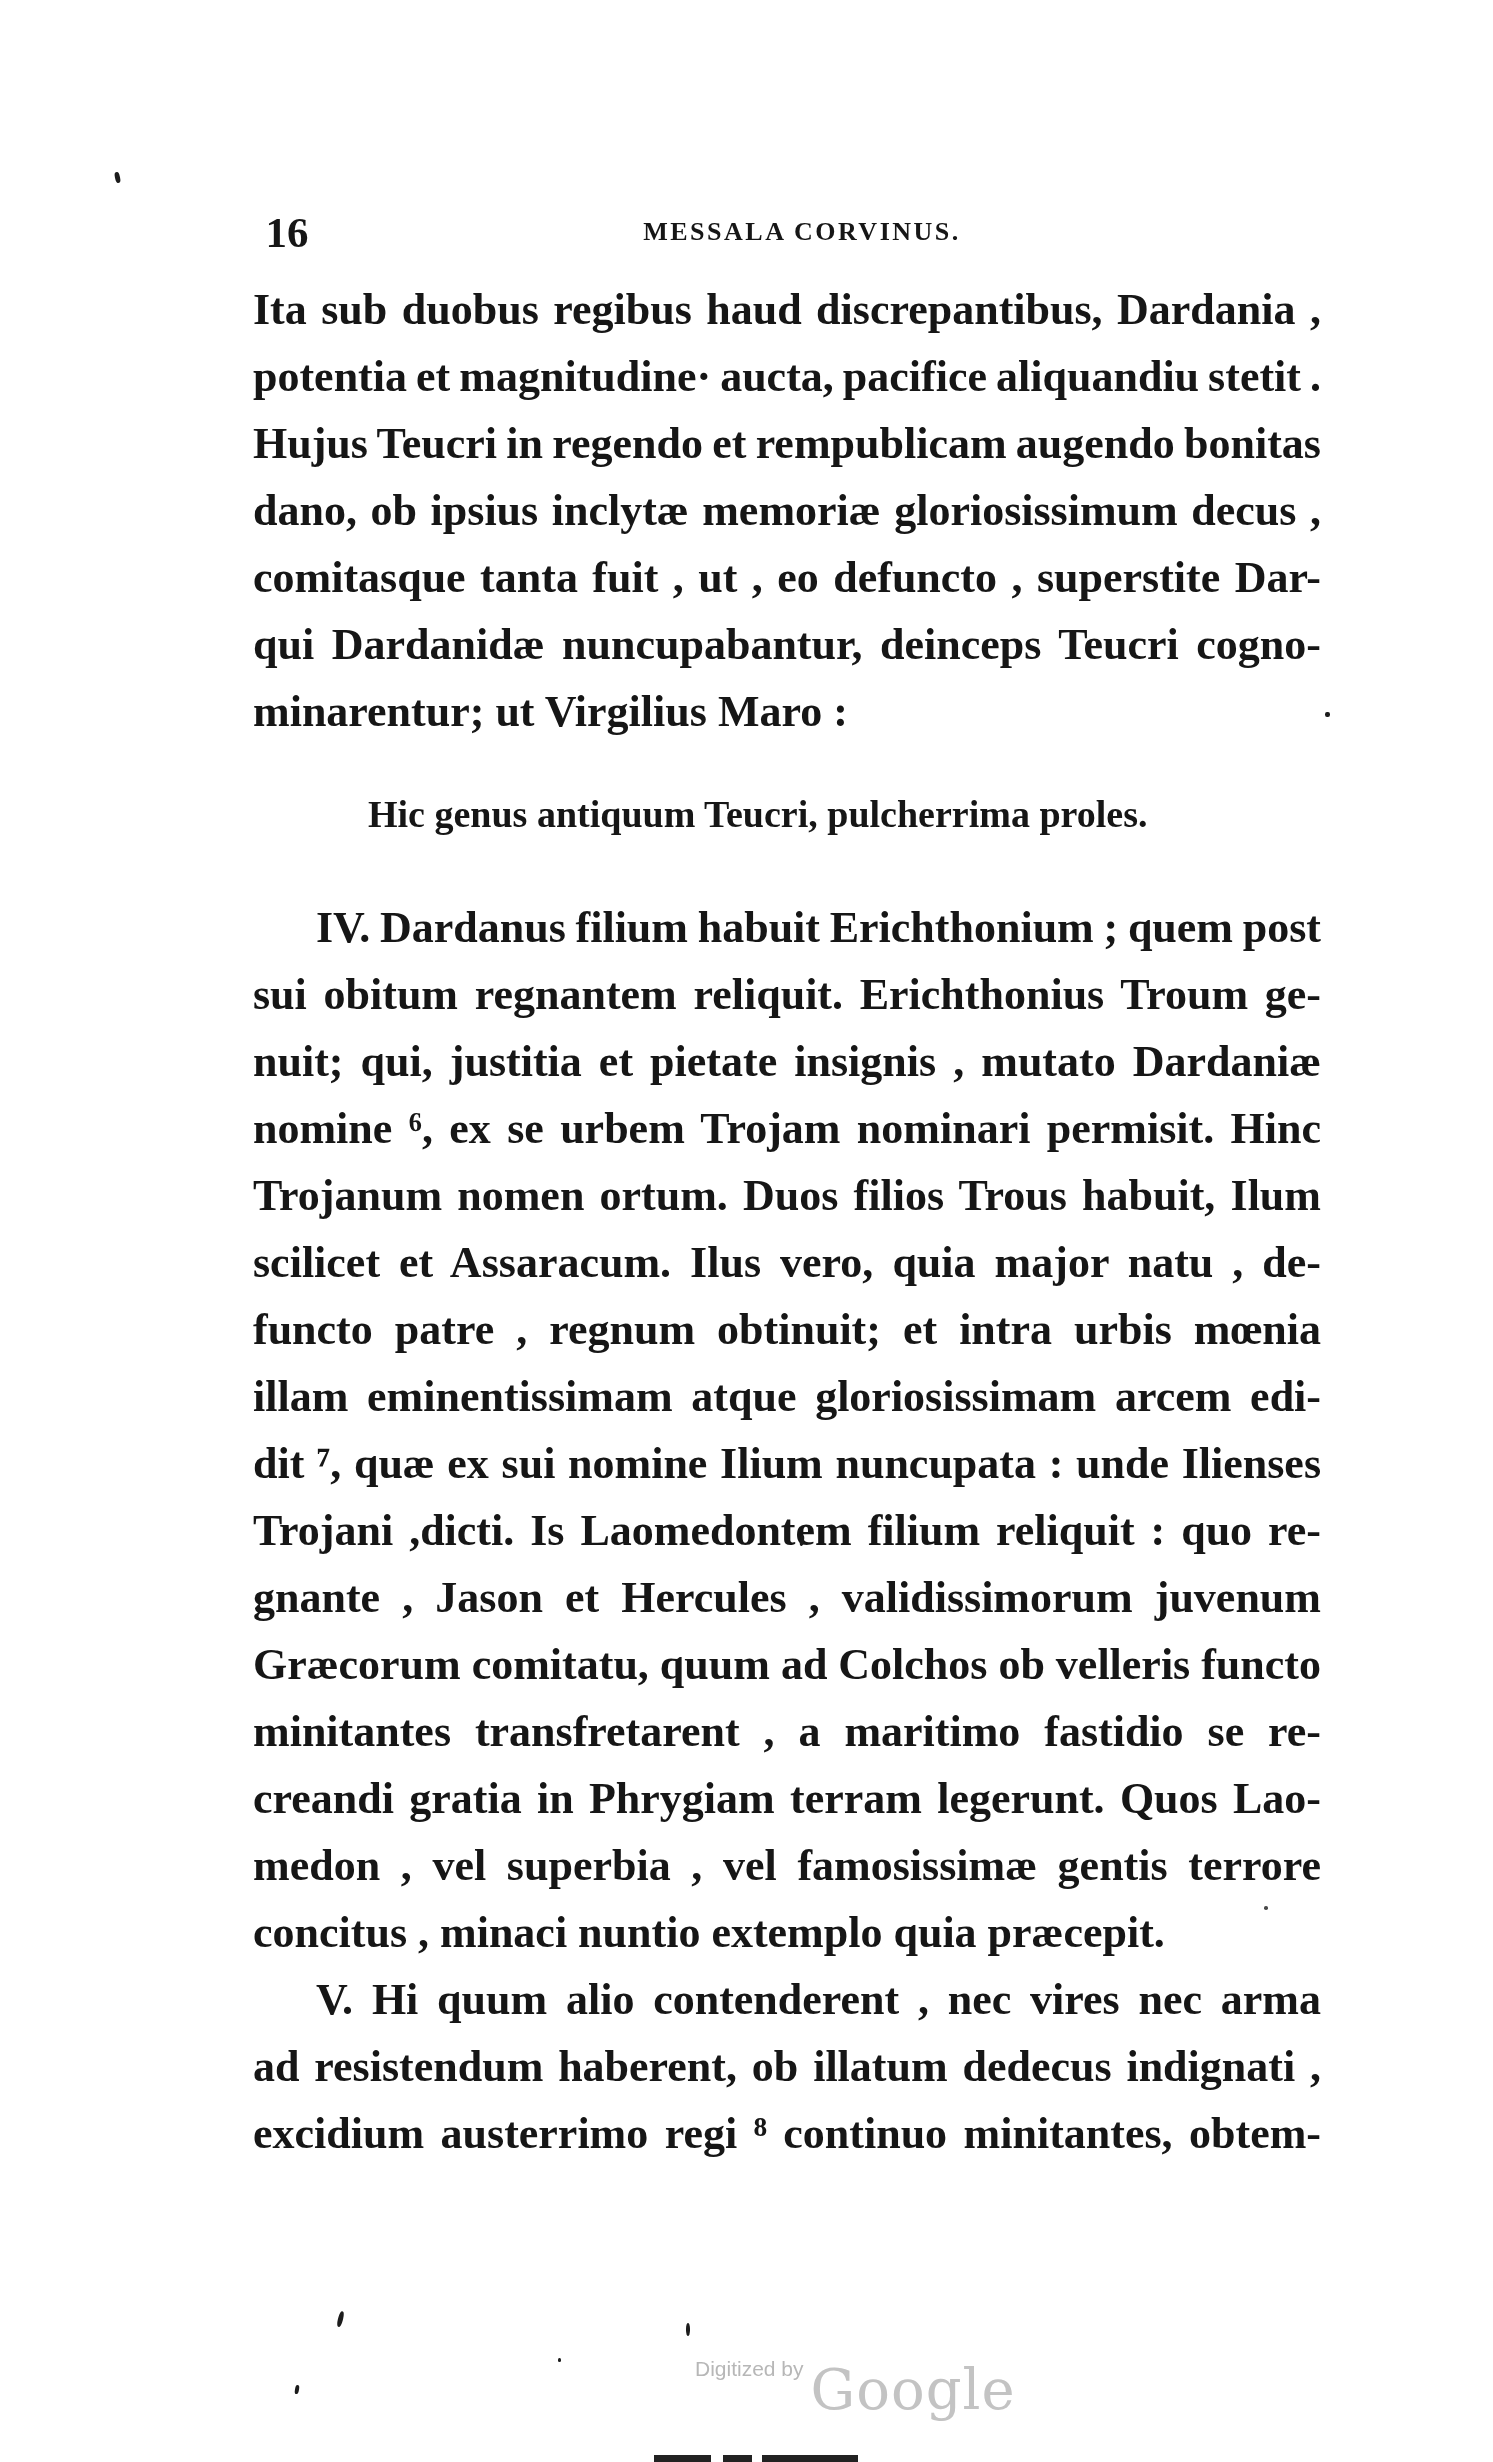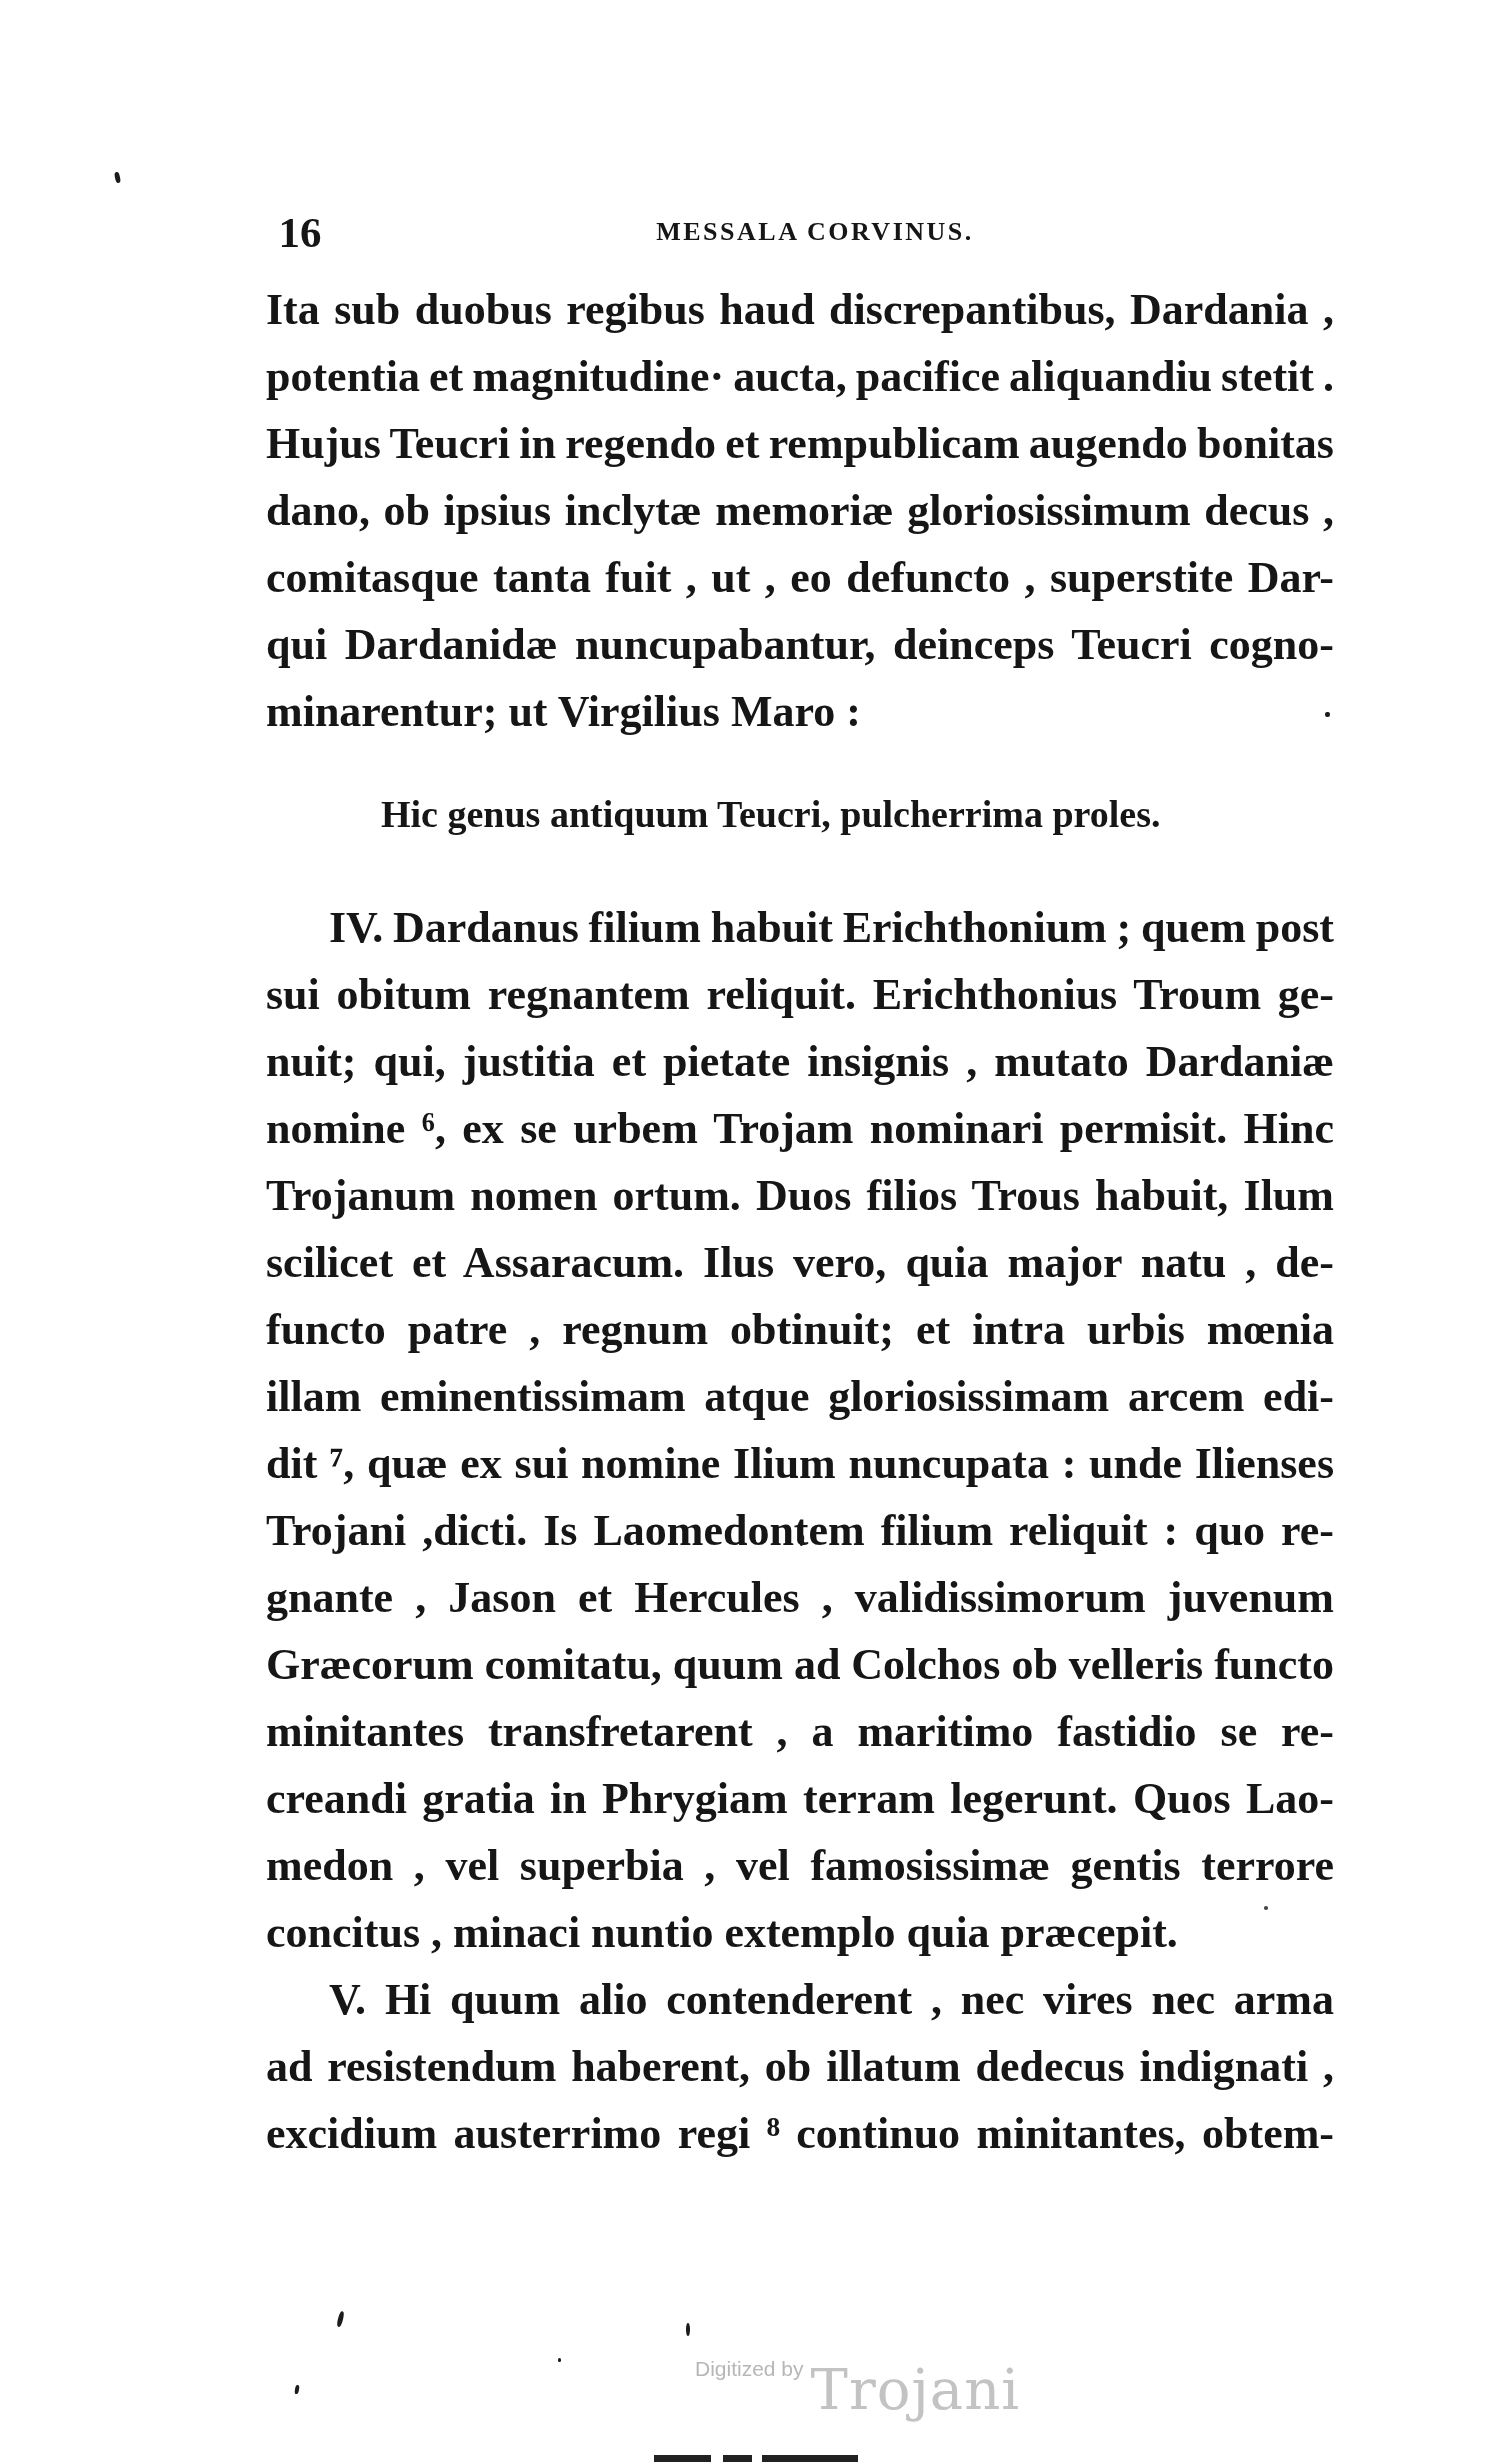--- a/index.html
+++ b/index.html
@@ -7,21 +7,21 @@
     position: relative;
     width: 1493px;
     height: 2462px;
     background: #ffffff;
     overflow: hidden;
     font-family: "Liberation Serif", "DejaVu Serif", serif;
     color: #161616;
   }
   .text-block {
     position: absolute;
-    left: 266px;
+    left: 253px;
     top: 209px;
     width: 1068px;
   }
   .header-row {
     position: relative;
     height: 67px;
   }
   .page-number {
     position: absolute;
     left: 12.5px;
@@ -145,21 +145,21 @@
         <div class="line flush">concitus , minaci nuntio extemplo quia præcepit.</div>
         <div class="line justified indent">V. Hi quum alio contenderent , nec vires nec arma</div>
         <div class="line justified">ad resistendum haberent, ob illatum dedecus indignati ,</div>
         <div class="line justified">excidium austerrimo regi ⁸ continuo minitantes, obtem-</div>
       </div>
 
   </div>
 
   <div class="watermark">
     <span class="watermark-prefix">Digitized by</span>
-    <span class="watermark-brand">Trojani</span>
+    <span class="watermark-brand">Google</span>
   </div>
 
   <div class="footer-dash dash-1"></div>
   <div class="footer-dash dash-2"></div>
   <div class="footer-dash dash-3"></div>
 
   <div class="speck speck-1"></div>
   <div class="speck speck-2"></div>
   <div class="speck speck-3"></div>
   <div class="speck speck-4"></div>

